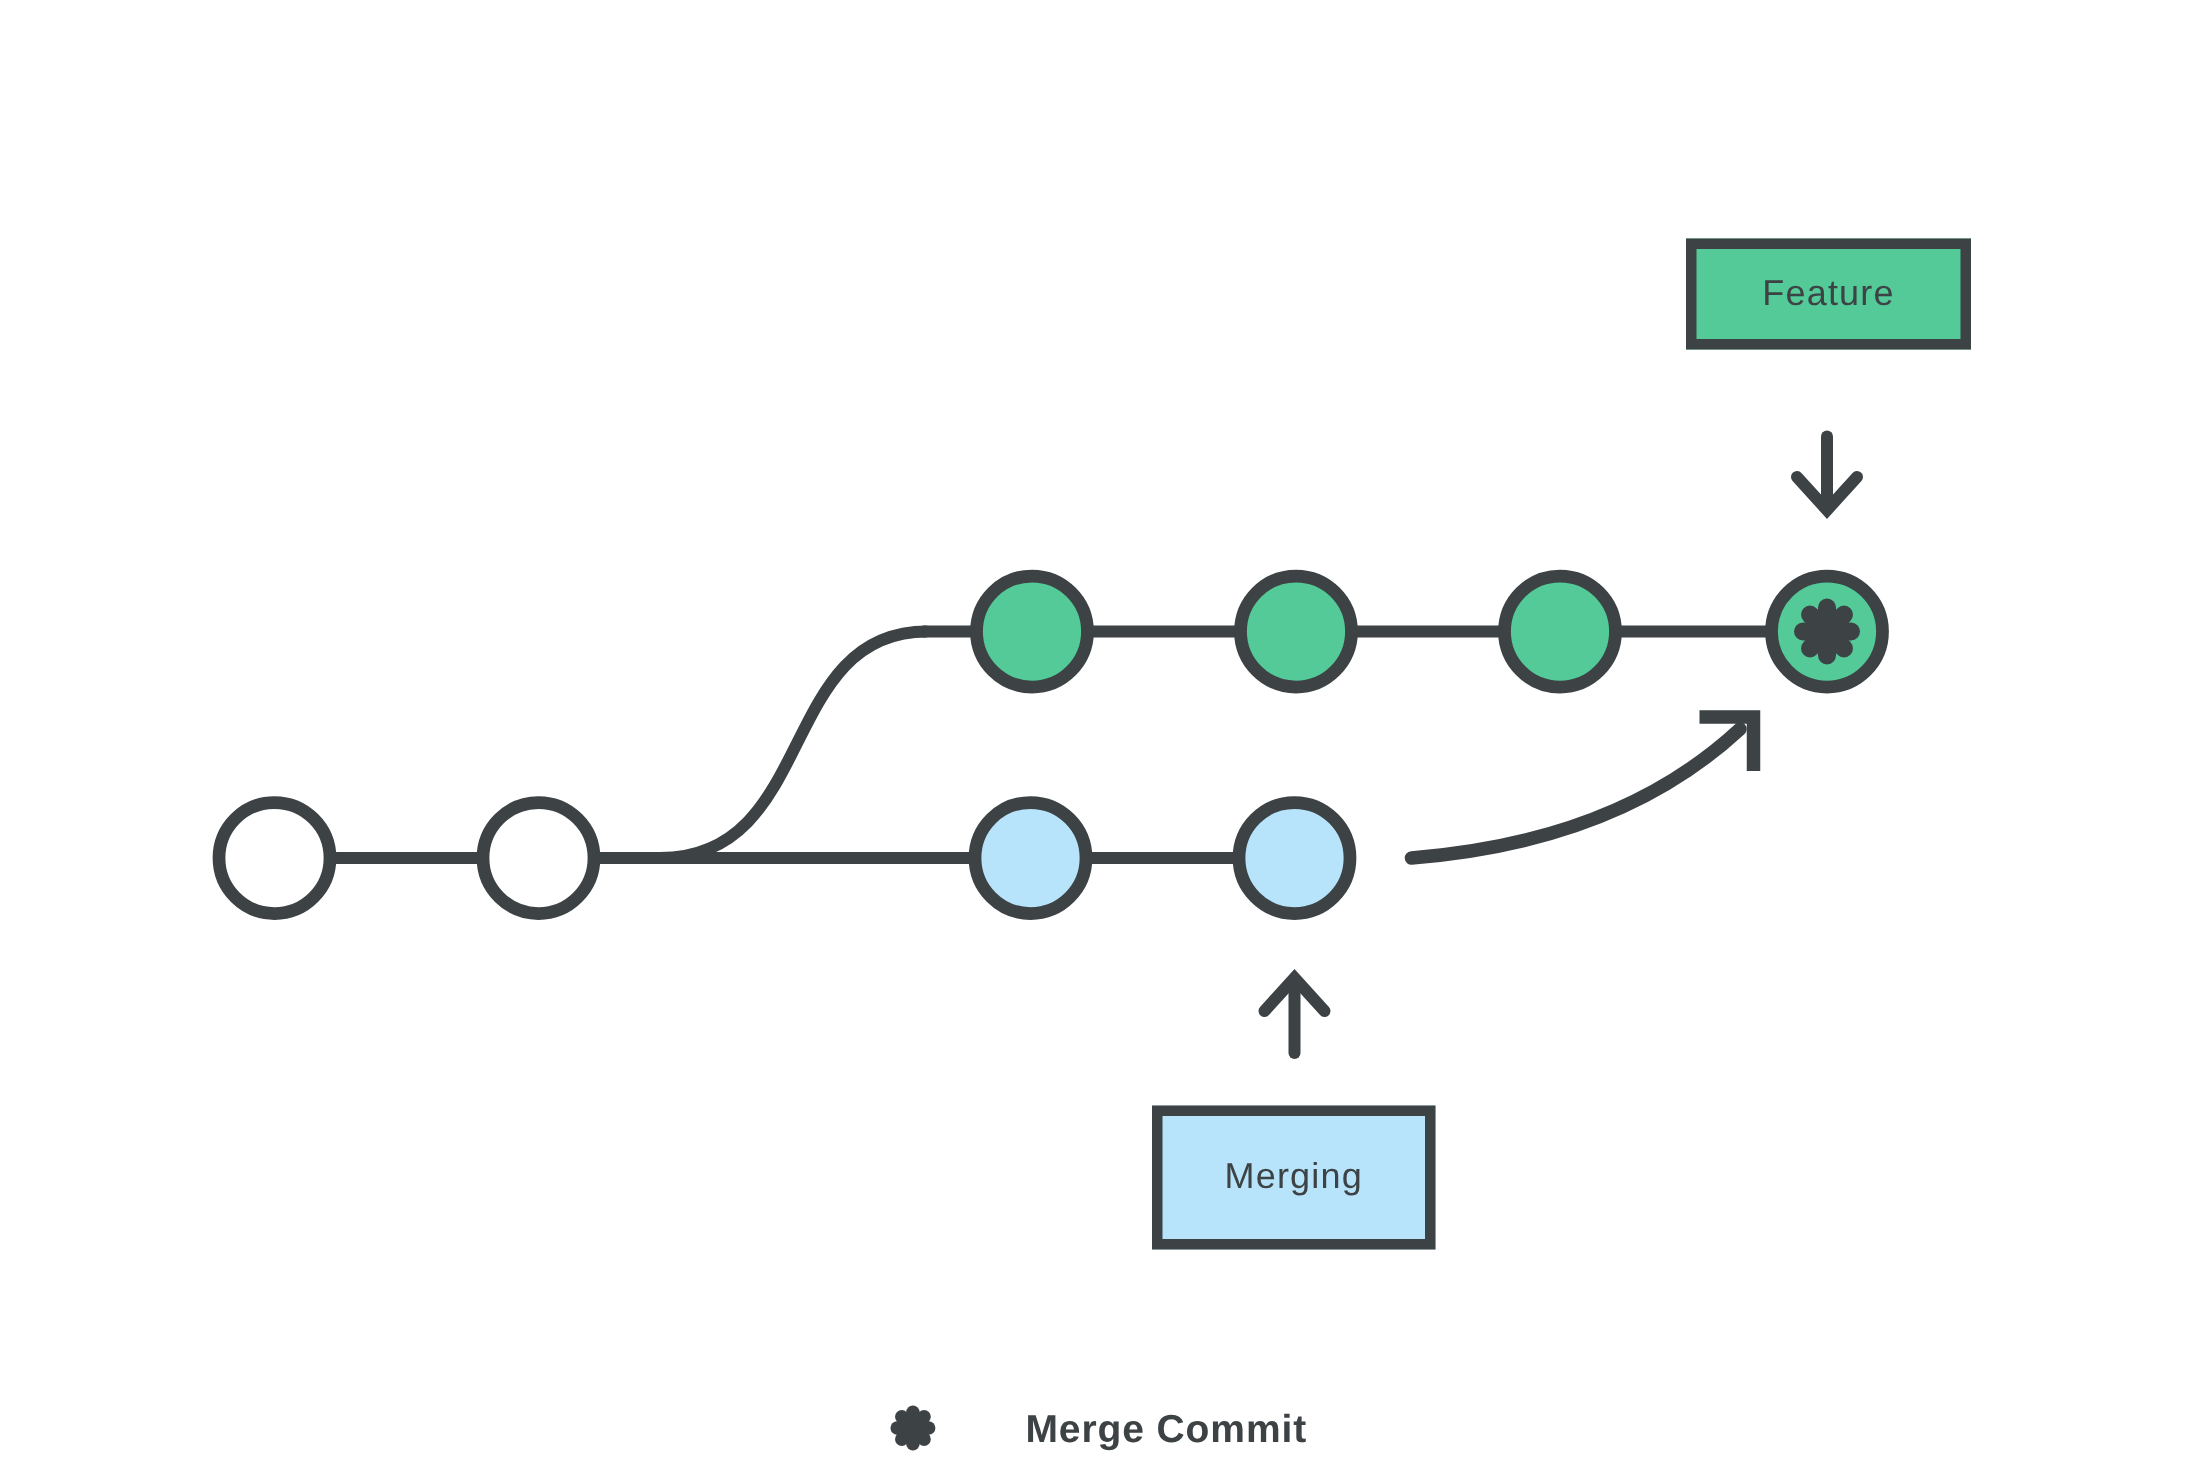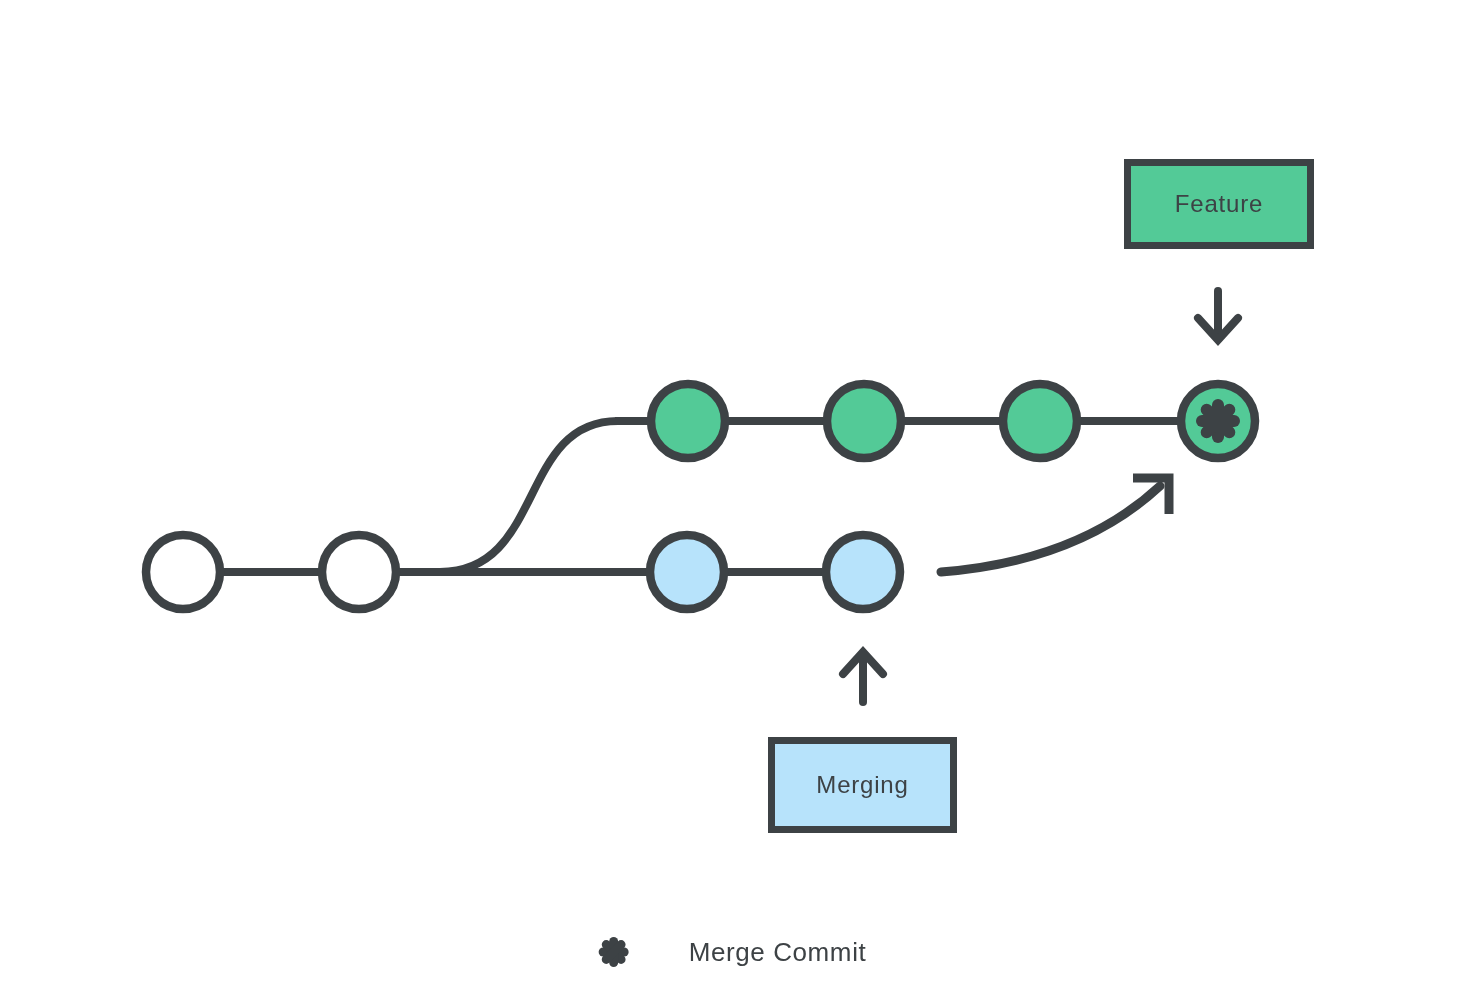--- a/index.html
+++ b/index.html
@@ -10,28 +10,28 @@
     text-align:center;font-size:23px;font-weight:500;
     letter-spacing:1.6px;color:var(--gray);
   }
   .diagram-svg{position:absolute;left:0;top:0;}
   .ln{stroke:var(--stroke);fill:none;}
   .branch-label{
     position:absolute;display:flex;align-items:center;justify-content:center;
     border:7px solid var(--stroke);box-sizing:border-box;
     font-size:24px;font-weight:500;letter-spacing:0.8px;color:var(--stroke);
   }
-  .label-feature{left:1124px;top:159px;width:190px;height:90px;background:var(--green);}
+  .label-feature{left:1124px;top:159px;width:190px;height:74px;background:var(--green);}
   .label-master{left:768px;top:737px;width:189px;height:96px;background:var(--blue);}
   .legend{
     position:absolute;top:936px;left:50%;transform:translateX(-50%);
     display:flex;align-items:center;gap:26px;
   }
   .legend-text{
-    font-size:26px;font-weight:400;letter-spacing:0.6px;color:var(--stroke);
+    font-size:26px;font-weight:700;letter-spacing:0.6px;color:var(--stroke);
     white-space:nowrap;
     margin-left:33px;
   }
 </style>
 </head>
 <body>
 
 <div class="stage">
 
 

